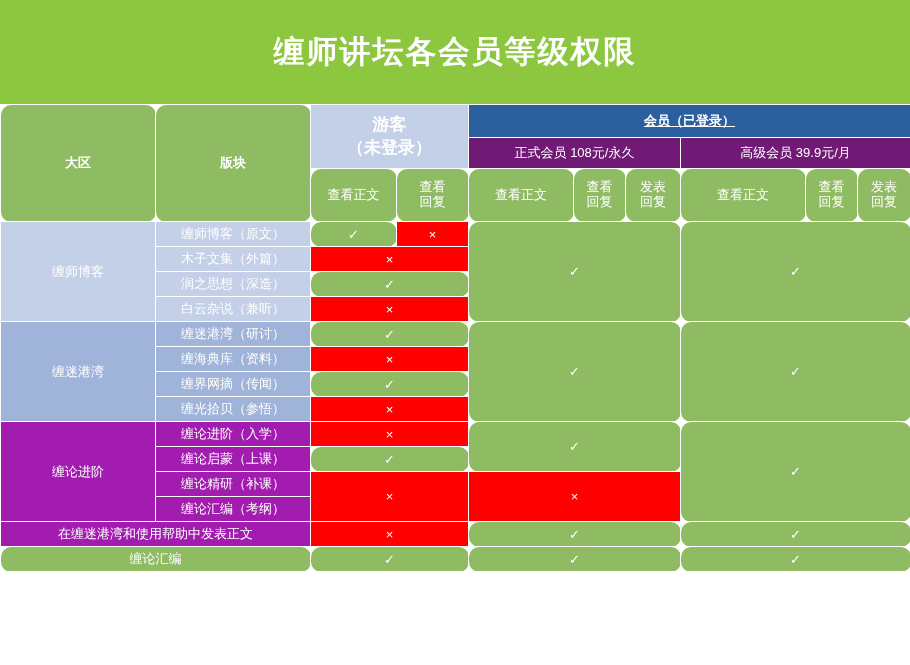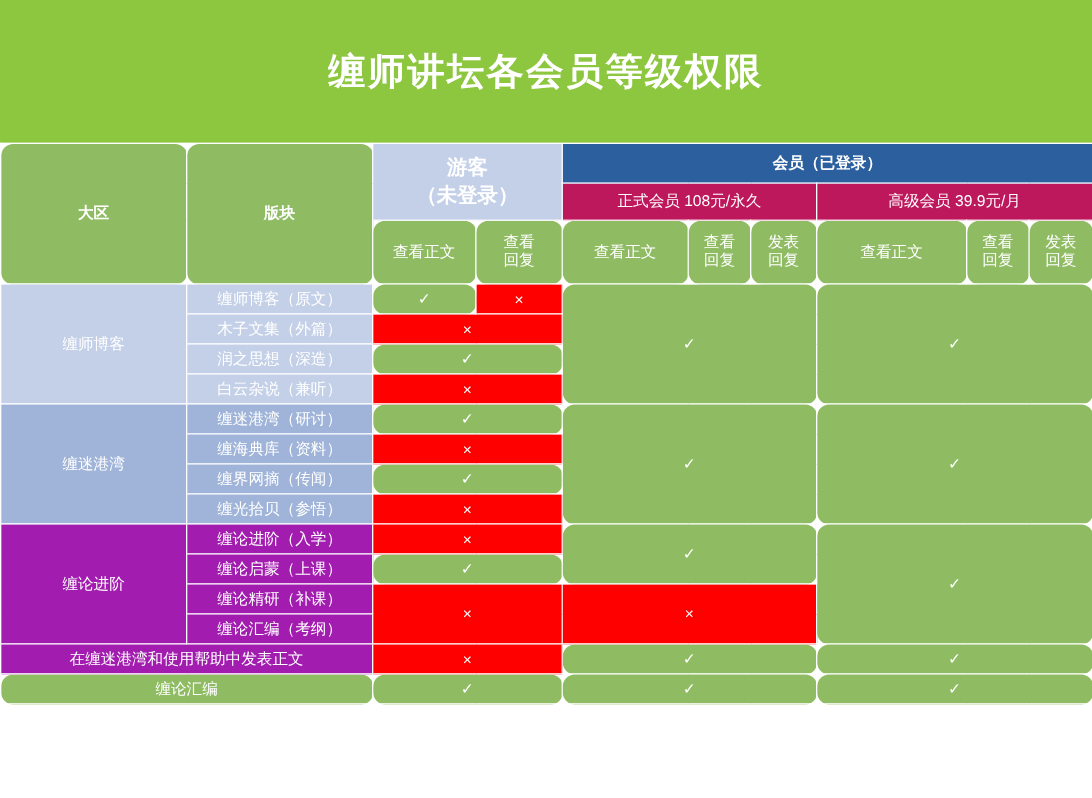--- a/index.html
+++ b/index.html
@@ -7,21 +7,21 @@
     width:910px;height:665px;
     background:#ffffff;
     font-family:"Liberation Sans","DejaVu Sans",sans-serif;
     color:#ffffff;
     overflow:hidden;
   }
   .page{position:relative;width:910px;height:665px;}
 
   
   .title-bar{
-    height:119px;
+    height:104px;
     background:#8dc63f;
     display:flex;align-items:center;justify-content:center;
   }
   .title-bar .title{
     font-size:31px;font-weight:bold;color:#ffffff;letter-spacing:2px;
   }
 
   
   table.matrix{
     border-collapse:collapse;
@@ -30,22 +30,22 @@
   }
   table.matrix td, table.matrix th{
     border:1px solid #ffffff;
     text-align:center;
     vertical-align:middle;
     padding:0;
     color:#ffffff;
     font-size:13px;
   }
   .green{background:#8fbc63;border-radius:10px;}
-  .navy{background:#2c5f9e;}
-  .navy-sub{background:#be185d;}
+  .navy{background:#2c5f9e;text-decoration:underline;}
+  .navy-sub{background:#701a75;}
   .red{background:#ff0000;}
   .blue-lite{background:#c3d0e8;color:#3a5a8c;}
   .blue-mid{background:#9fb4d8;color:#ffffff;}
   .blue-row{background:#a21caf;color:#ffffff;}
   .hdr-big{font-size:19px;font-weight:bold;}
   .hdr-mid{font-size:16px;font-weight:bold;}
   .hdr-sm{font-size:12.5px;}
   .hdr-sm2{font-size:11.5px;line-height:1.15;}
   .grp-label{font-size:15px;font-weight:normal;}
   .sec-label{font-size:13px;}

